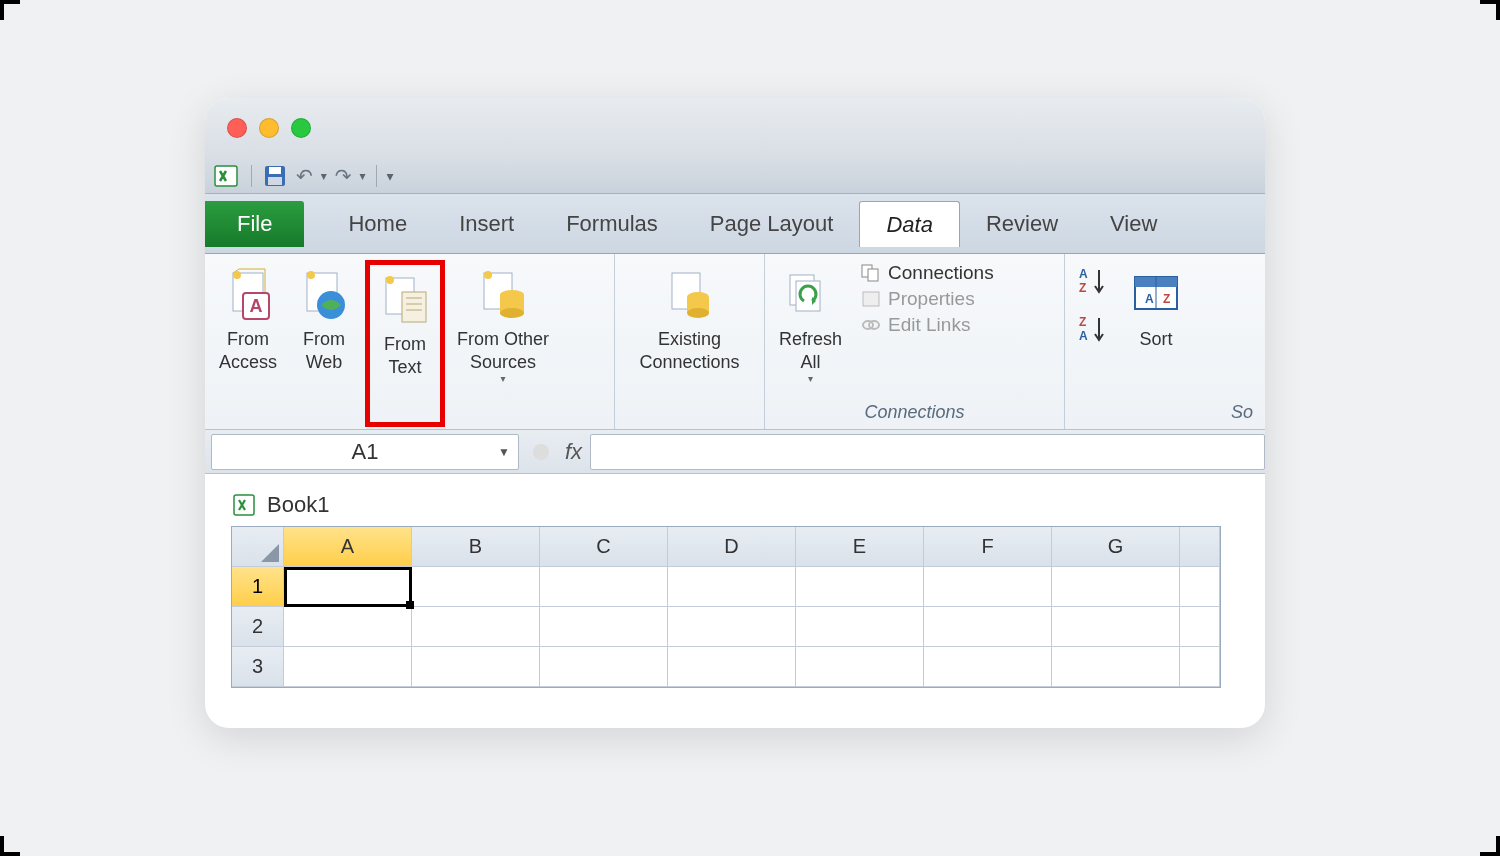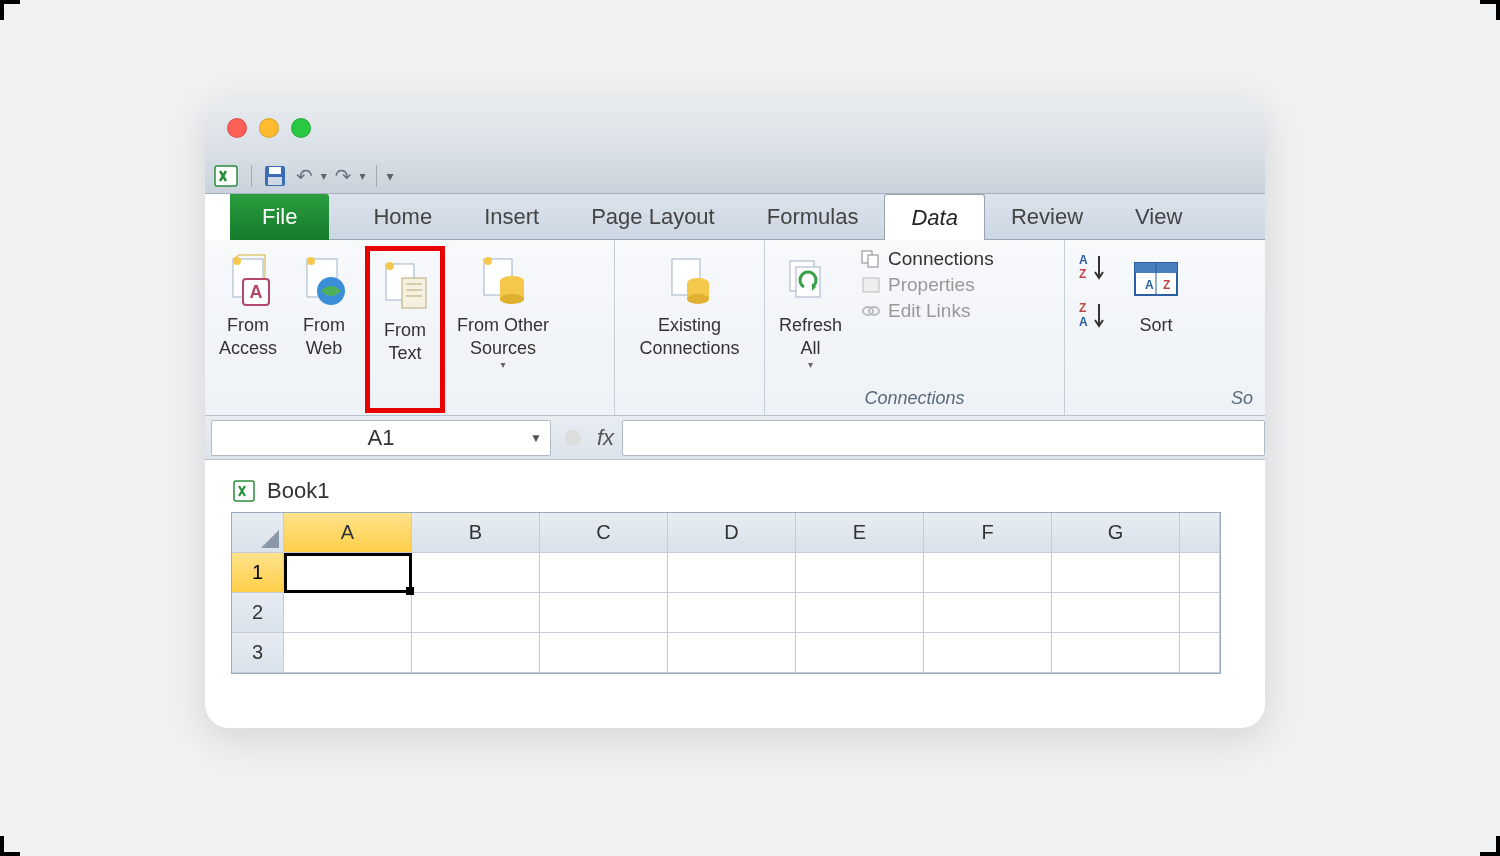--- a/index.html
+++ b/index.html
@@ -47,26 +47,25 @@
   display: flex;
   align-items: center;
   padding-left: 8px;
   gap: 8px;
   border-bottom: 1px solid #a8b2bf;
 }
 .qat-sep { width: 1px; height: 22px; background: #a0a8b3; margin: 0 2px; }
 .qat-custom { color: #5a6570; font-size: 12px; }
 
 .tabs-row {
-  height: 46px;
+  height: 60px;
   background: linear-gradient(#dbe3ec, #cdd7e2);
   display: flex;
   align-items: center;
   border-bottom: 1px solid #9aa5b3;
-  margin-left: 25px;
 }
 .tab {
   padding: 10px 26px 9px;
   font-size: 22px;
   color: #444;
   cursor: pointer;
 }
 .tab-file {
   background: linear-gradient(#2b9d3f, #167a2a);
   color: #fff;
@@ -127,21 +126,21 @@
 .conn-item.disabled { color:#999; }
 
 .formula-bar {
   height: 44px;
   background: linear-gradient(#e8edf2, #dce3ea);
   border-bottom: 1px solid #b8c2cf;
   display: flex;
   align-items: center;
 }
 .namebox {
-  width: 340px;
+  width: 308px;
   height: 36px;
   background: #fff;
   border: 1px solid #b0bac6;
   border-radius: 2px;
   display: flex;
   align-items: center;
   justify-content: center;
   font-size: 22px;
   color: #333;
   margin-left: 6px;
@@ -211,22 +210,22 @@
     <span style="color:#6a7583;font-size:20px;">↷</span>
     <span class="qat-custom">▾</span>
     <div class="qat-sep"></div>
     <span class="qat-custom" style="font-size:14px;">▾</span>
   </div>
 
   <div class="tabs-row">
     <div class="tab tab-file">File</div>
     <div class="tab">Home</div>
     <div class="tab">Insert</div>
+    <div class="tab">Formulas</div>
     <div class="tab">Page Layout</div>
-    <div class="tab">Formulas</div>
     <div class="tab tab-active">Data</div>
     <div class="tab">Review</div>
     <div class="tab">View</div>
   </div>
 
   <div class="ribbon">
 
     <div class="ribbon-group" style="width:410px;">
       <div class="ribbon-buttons">
         <div class="ribbon-btn">

